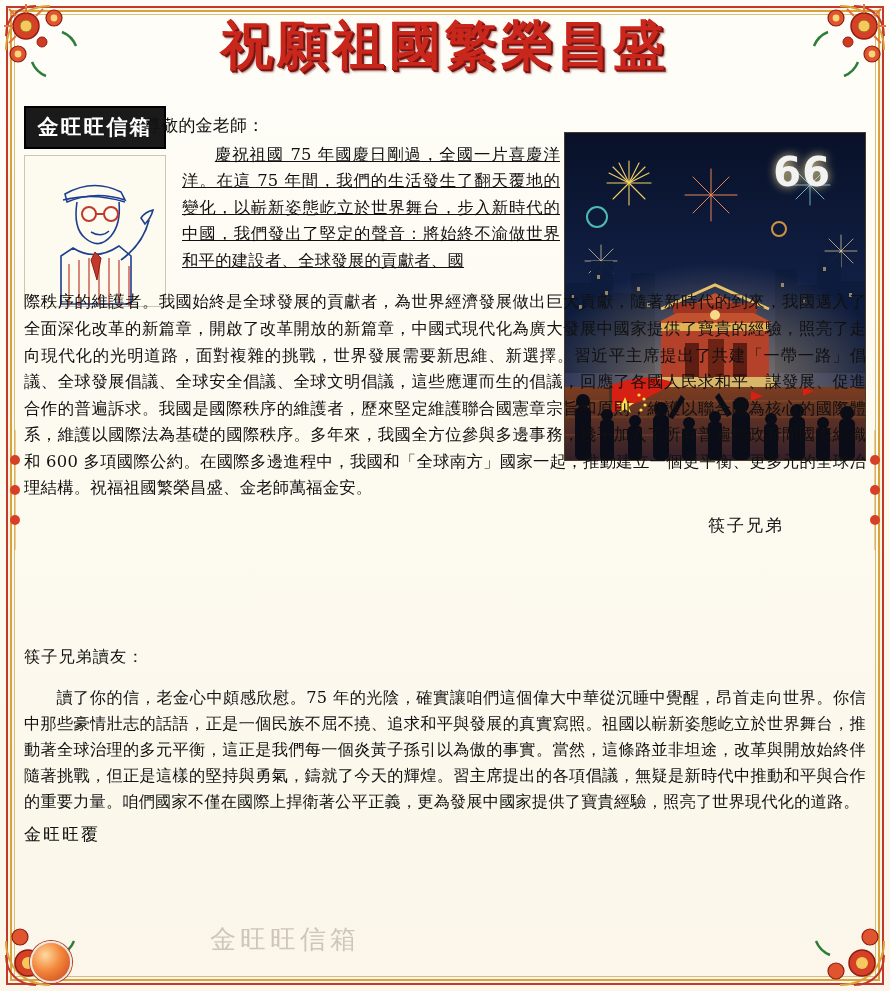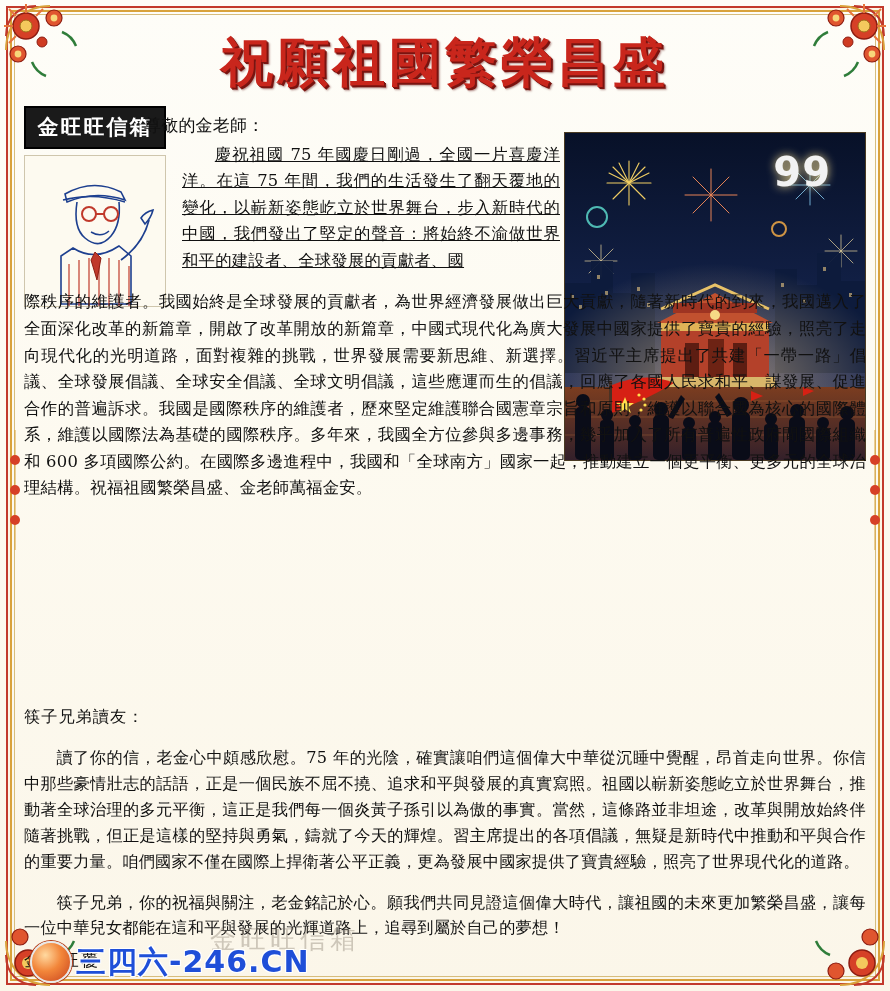--- a/index.html
+++ b/index.html
@@ -48,21 +48,21 @@
 
   .edge-flower {
     position: absolute;
     pointer-events: none;
   }
 
   
   .title-bar {
     position: absolute;
     left: 0;
-    top: 28px;
+    top: 11px;
     width: 890px;
     text-align: center;
   }
   .title-text {
     display: inline-block;
     font-family: "DejaVu Serif", serif;
     font-weight: bold;
     font-size: 52px;
     letter-spacing: 4px;
     color: #c9261c;
@@ -154,21 +154,21 @@
     text-align: right;
     margin-top: 10px;
     padding-right: 82px;
     font-size: 17px;
     letter-spacing: 2px;
   }
 
   .reply {
     position: absolute;
     left: 24px;
-    top: 704px;
+    top: 644px;
     width: 842px;
     color: #111;
     font-family: "DejaVu Serif", serif;
     font-size: 16.2px;
     line-height: 1.6;
     text-align: justify;
     letter-spacing: .2px;
   }
   .reply .addressee { letter-spacing: 1px; }
   .reply p { margin: 0; }
@@ -558,38 +558,35 @@
             <circle cx="0" cy="0" r="7"></circle>
             <rect x="-8" y="6" width="16" height="41" rx="5"></rect>
           </g>
       </g>
 
       <g fill="#d62014">
         <path d="M186,258 l12,5 l-12,5 z"></path>
         <path d="M238,254 l11,4 l-11,5 z"></path>
       </g>
     </svg>
-    <div class="photo-num">99</div>
+    <div class="photo-num">66</div>
   </div>
 
   <div class="letter">
     <div class="salutation">尊敬的金老師：</div>
     <div class="para-top">慶祝祖國 75 年國慶日剛過，全國一片喜慶洋洋。在這 75 年間，我們的生活發生了翻天覆地的變化，以嶄新姿態屹立於世界舞台，步入新時代的中國，我們發出了堅定的聲音：將始終不渝做世界和平的建設者、全球發展的貢獻者、國</div>
     <div class="para-wrap">際秩序的維護者。我國始終是全球發展的貢獻者，為世界經濟發展做出巨大貢獻，隨著新時代的到來，我國邁入了全面深化改革的新篇章，開啟了改革開放的新篇章，中國式現代化為廣大發展中國家提供了寶貴的經驗，照亮了走向現代化的光明道路，面對複雜的挑戰，世界發展需要新思維、新選擇。習近平主席提出了共建「一帶一路」倡議、全球發展倡議、全球安全倡議、全球文明倡議，這些應運而生的倡議，回應了各國人民求和平、謀發展、促進合作的普遍訴求。我國是國際秩序的維護者，歷來堅定維護聯合國憲章宗旨和原則，維護以聯合國為核心的國際體系，維護以國際法為基礎的國際秩序。多年來，我國全方位參與多邊事務，幾乎加入了所有普遍性政府間國際組織和 600 多項國際公約。在國際多邊進程中，我國和「全球南方」國家一起，推動建立一個更平衡、更多元的全球治理結構。祝福祖國繁榮昌盛、金老師萬福金安。</div>
+    <div class="sig-right">筷子兄弟</div>
   </div>
 
   <div class="reply">
     <p class="addressee">筷子兄弟讀友：</p>
     <p class="indent">讀了你的信，老金心中頗感欣慰。75 年的光陰，確實讓咱們這個偉大中華從沉睡中覺醒，昂首走向世界。你信中那些豪情壯志的話語，正是一個民族不屈不撓、追求和平與發展的真實寫照。祖國以嶄新姿態屹立於世界舞台，推動著全球治理的多元平衡，這正是我們每一個炎黃子孫引以為傲的事實。當然，這條路並非坦途，改革與開放始終伴隨著挑戰，但正是這樣的堅持與勇氣，鑄就了今天的輝煌。習主席提出的各項倡議，無疑是新時代中推動和平與合作的重要力量。咱們國家不僅在國際上捍衛著公平正義，更為發展中國家提供了寶貴經驗，照亮了世界現代化的道路。</p>
-    <p class="indent">筷子兄弟，你的祝福與關注，老金銘記於心。願我們共同見證這個偉大時代，讓祖國的未來更加繁榮昌盛，讓每一位中華兒女都能在這和平與發展的光輝道路上，追尋到屬於自己的夢想！</p>
     <div class="sig-reply">金旺旺覆</div>
   </div>
 
   <div class="wm-ghost">金旺旺信箱</div>
 
   <div class="watermark">
     <div class="wm-ball"></div>
-    <div class="wm-text">
-      <span class="cn">三四六</span><span>-246.CN</span>
-    </div>
   </div>
 
 </div>
 
 </body></html>

